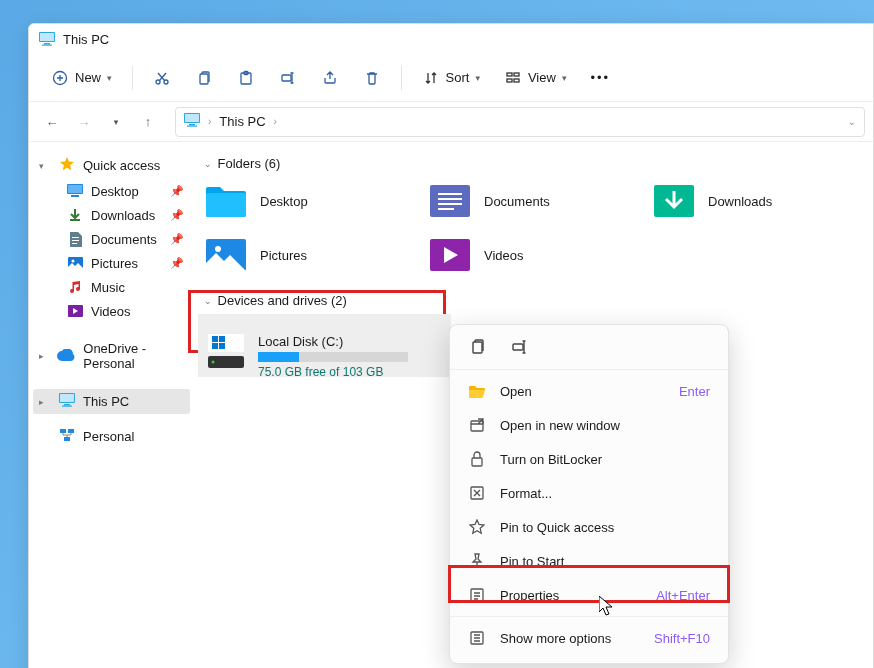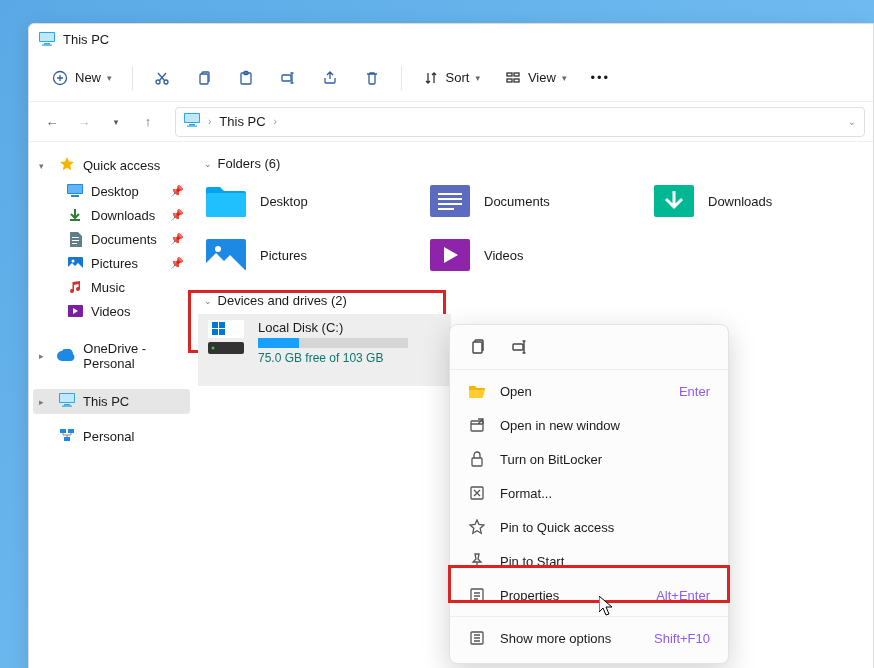--- a/index.html
+++ b/index.html
@@ -27,21 +27,21 @@
 .sbitem.child{padding-left:34px;}
 .sbitem.child .icon{width:16px;height:16px;display:inline-flex;align-items:center;justify-content:center;}
 .pin{margin-left:auto;color:#999;font-size:11px;}
 .sbitem.selected{background:#e6e6e6;}
 .content{flex:1;padding:10px 6px;position:relative;}
 .sect-head{display:flex;align-items:center;gap:6px;color:#3366aa;font-size:13px;margin:4px 0 6px 4px;}
 .sect-head .chev{color:#777;font-size:9px;}
 .foldergrid{display:flex;flex-wrap:wrap;gap:6px;margin-bottom:14px;}
 .fitm{width:218px;height:48px;display:flex;align-items:center;gap:14px;padding:4px 6px;border-radius:3px;}
 .ficon{width:40px;height:34px;display:flex;align-items:center;justify-content:center;}
-.drive-item{position:relative;width:253px;height:72px;display:flex;align-items:flex-start;gap:14px;padding:6px 10px;background:#eeeeee;}
+.drive-item{position:relative;width:253px;height:63px;display:flex;align-items:flex-start;gap:14px;padding:20px 10px;background:#eeeeee;}
 .driveicon{width:36px;height:36px;}
 .driveinfo{flex:1;}
 .bar{width:150px;height:10px;background:#d6d6d6;margin:3px 0;}
 .bar .fill{height:100%;background:#18a0fb;}
 .drivehint{color:#0f766e;font-size:12px;}
 .highlight-box{position:absolute;border:3px solid #d22;}
 .context{position:absolute;left:420px;top:300px;width:280px;background:#fcfcfc;border:1px solid #e2e2e2;border-radius:8px;box-shadow:0 8px 28px rgba(0,0,0,.18);padding:8px 0;}
 .ctx-iconrow{display:flex;gap:22px;padding:4px 18px 8px;}
 .ctx-iconrow .cicon{width:20px;height:20px;display:inline-flex;align-items:center;justify-content:center;color:#444;}
 .ctx-sep{height:1px;background:#eee;margin:4px 0;}

